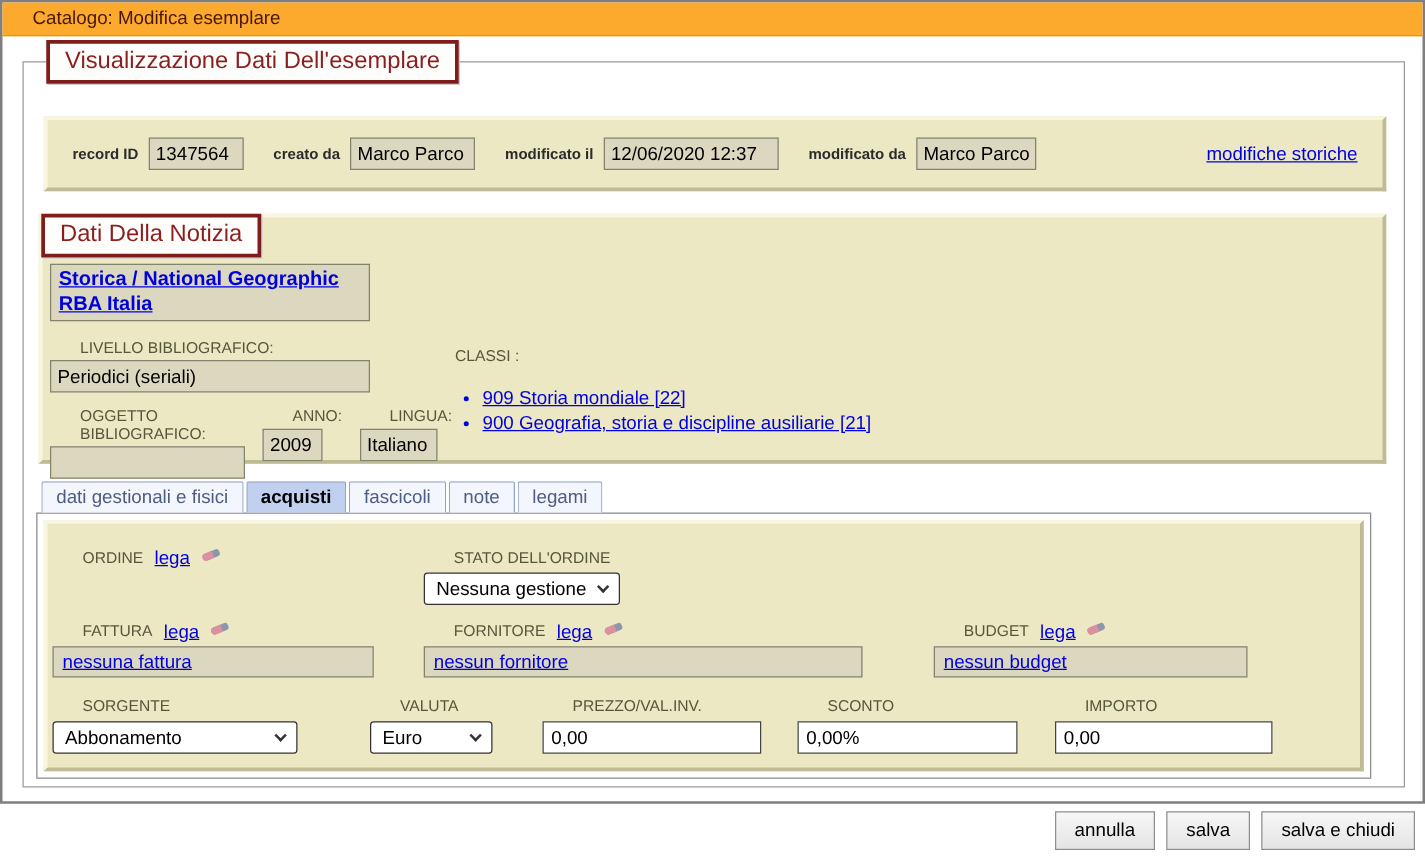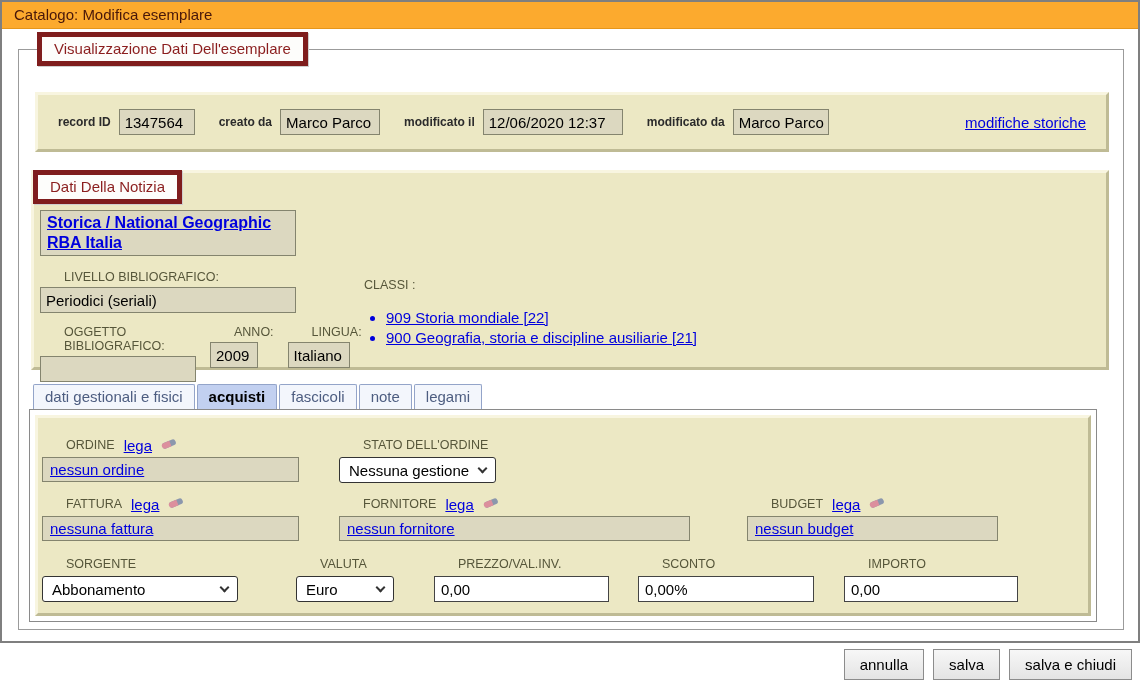--- a/index.html
+++ b/index.html
@@ -3,26 +3,26 @@
 <meta charset="utf-8">
 <style>
   * { box-sizing: border-box; margin: 0; padding: 0; }
   html, body { width: 1140px; height: 688px; overflow: hidden; background: #fff;
     font-family: "Liberation Sans", sans-serif; }
 
   .window { position: absolute; left: 0; top: 0; width: 1140px; height: 643px;
     border: 2px solid #7f7f7f; background: #fff; }
 
   .titlebar { height: 27px; background: #fcaa2e; border-bottom: 1px solid #e5961b;
-    color: #48170a; font-size: 15px; line-height: 26px; padding-left: 12px; }
+    color: #48170a; font-size: 15px; line-height: 26px; padding-left: 24px; }
 
   fieldset.outer { margin: 3px 14px 0 16px; border: 1px solid #9b9b9b;
     padding: 6px 12px 0 12px; height: 598px; }
-  .legend-box { border: 5px solid #7f1d1d; background: #fdfdfb; padding: 3px 12px 4px;
-    color: #8b1e1e; font-size: 15px; box-shadow: 1px 1px 0 #cfcfcf; }
+  .legend-box { border: 3px solid #7f1d1d; background: #fdfdfb; padding: 3px 12px 4px;
+    color: #8b1e1e; font-size: 19px; box-shadow: 1px 1px 0 #cfcfcf; }
   fieldset.outer > legend { margin-left: 6px; }
 
   .bevel { background: #ece8c4; border-style: solid; border-width: 3px;
     border-color: #f8f5e0 #bfbb95 #bfbb95 #f8f5e0; }
 
   
   .record-bar { margin: 20px 2px 0 4px; height: 60px; display: flex;
     align-items: center; padding: 0 20px; gap: 24px; }
   .rb-group { display: flex; align-items: center; gap: 8px; white-space: nowrap; }
   .rb-label { font-size: 12px; font-weight: bold; color: #2b2b2b; }
@@ -173,23 +173,20 @@
             <div class="lbl-row">
               <span class="glabel">ORDINE</span>
               <a class="plain-link">lega</a>
               <span class="eraser"><svg width="17" height="13">
                     <g transform="rotate(-22 8 7)">
                       <rect x="1" y="4" width="14" height="6" rx="2.5" fill="#8b97ad"></rect>
                       <path d="M3.5 4 h6 v6 h-6 a2.5 2.5 0 0 1 0-6z" fill="#dc8f9d"></path>
                     </g>
                   </svg></span>
             </div>
-            <div class="nessun-box">
-              <a>nessun ordine</a>
-            </div>
           </div>
           <div class="fgroup w-stato gap40">
             <div class="lbl-row">
                 <span class="glabel">STATO DELL'ORDINE</span>
               </div>
             <div class="sel">
               <span>Nessuna gestione</span>
               <span class="chev"></span>
             </div>
           </div>

